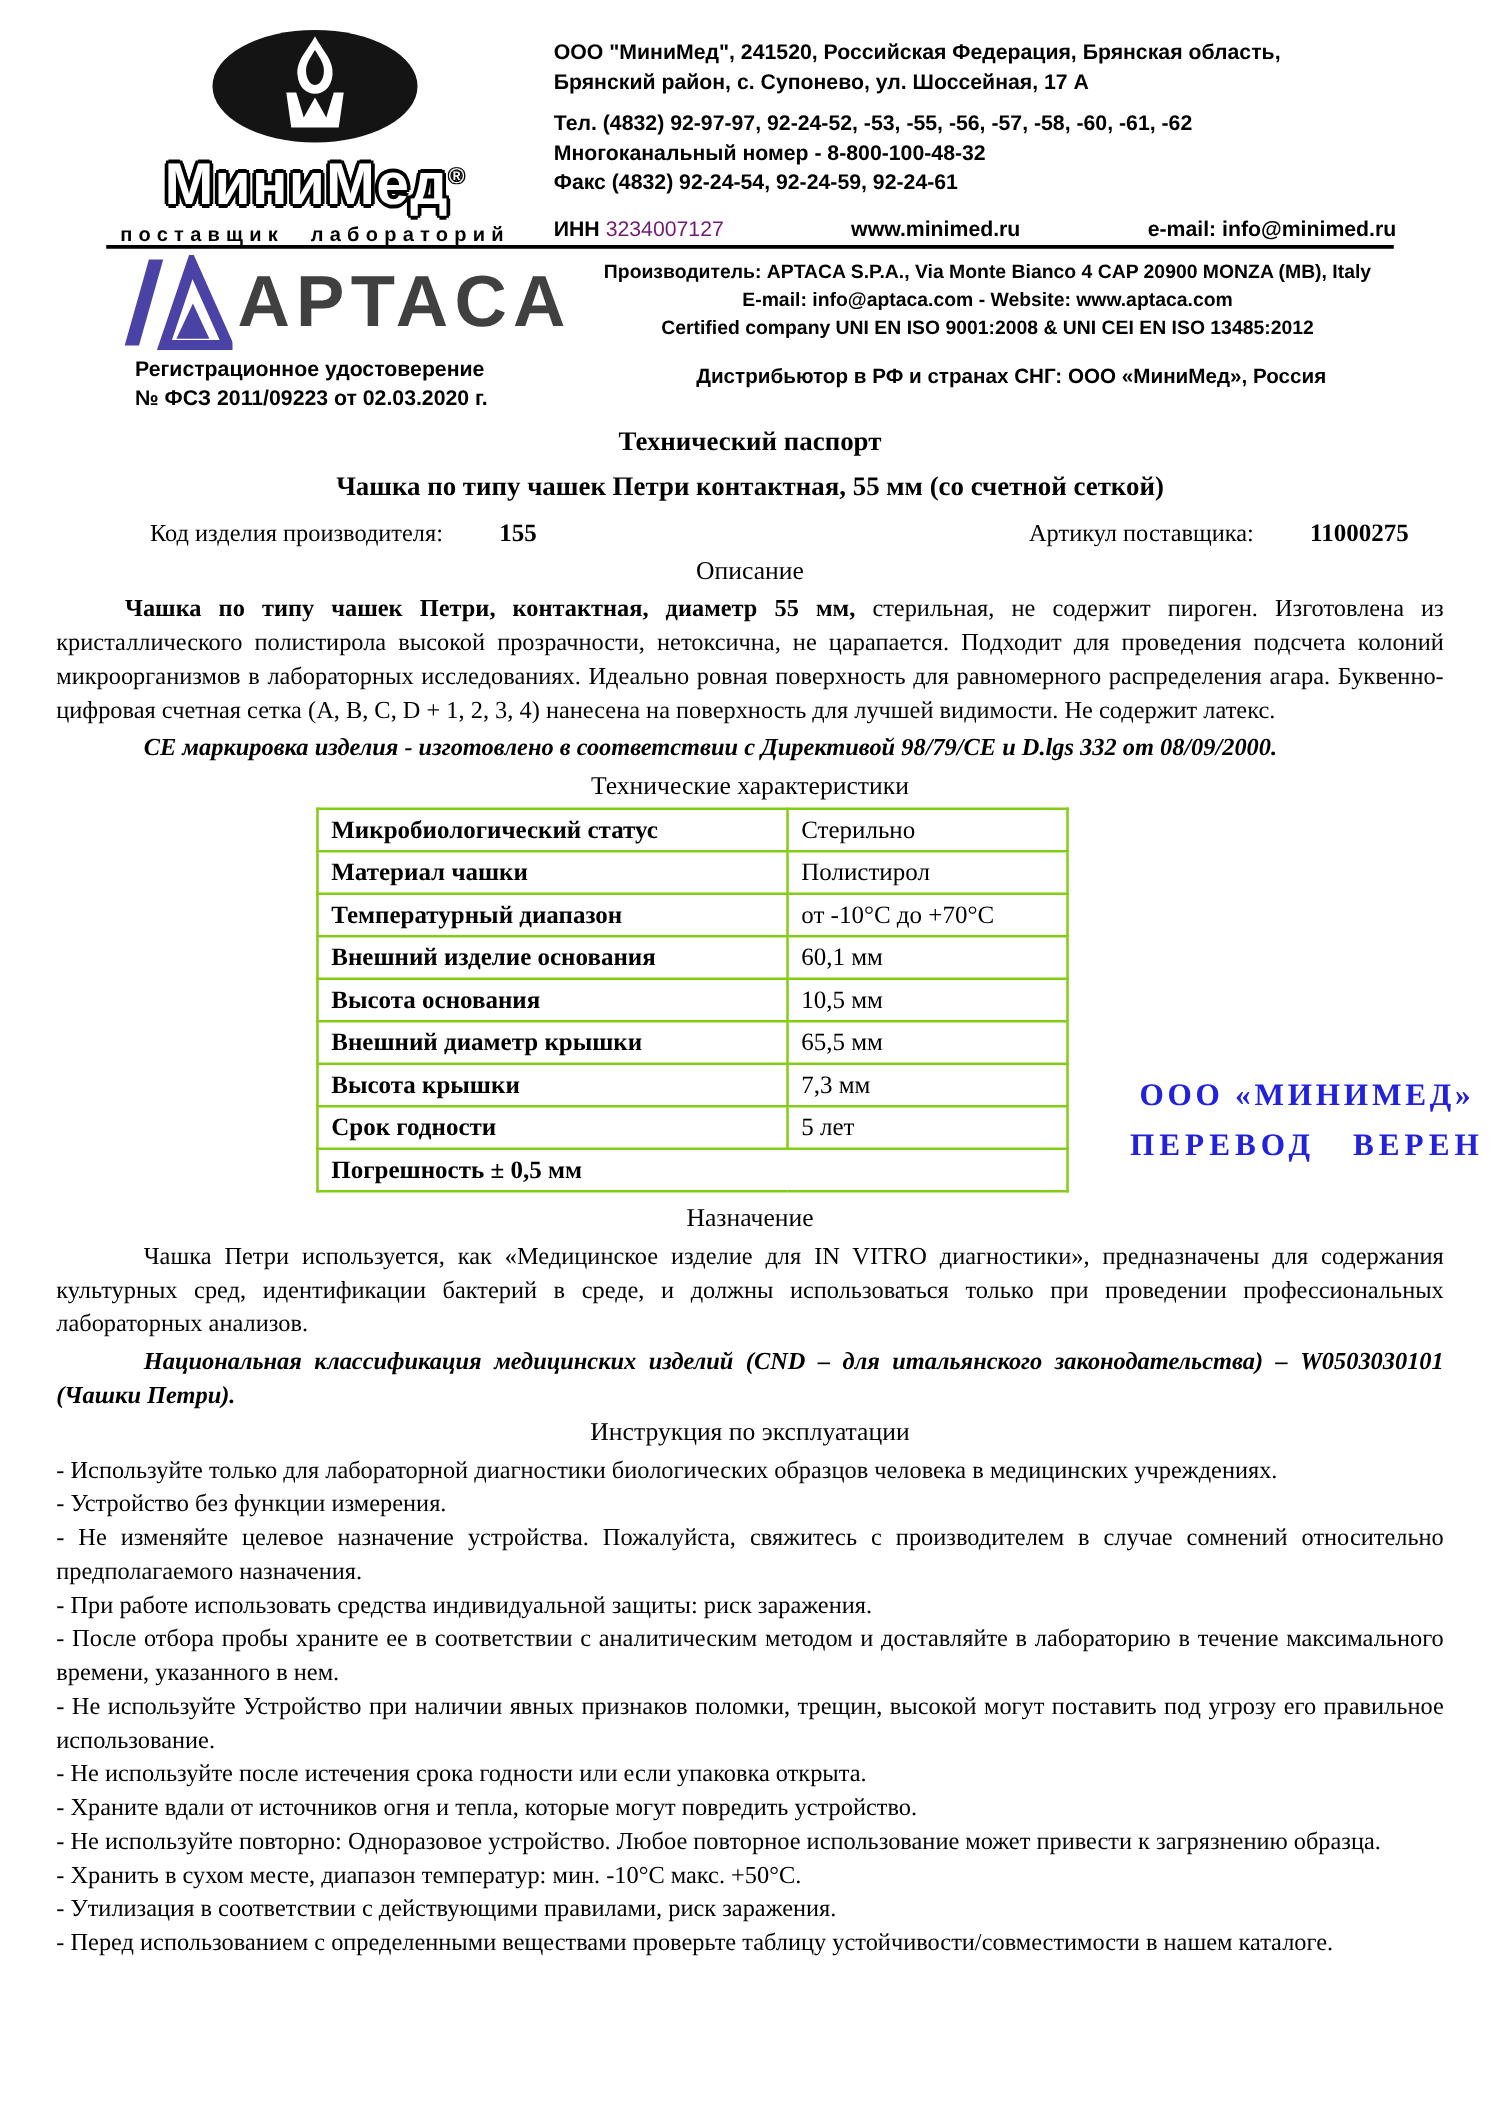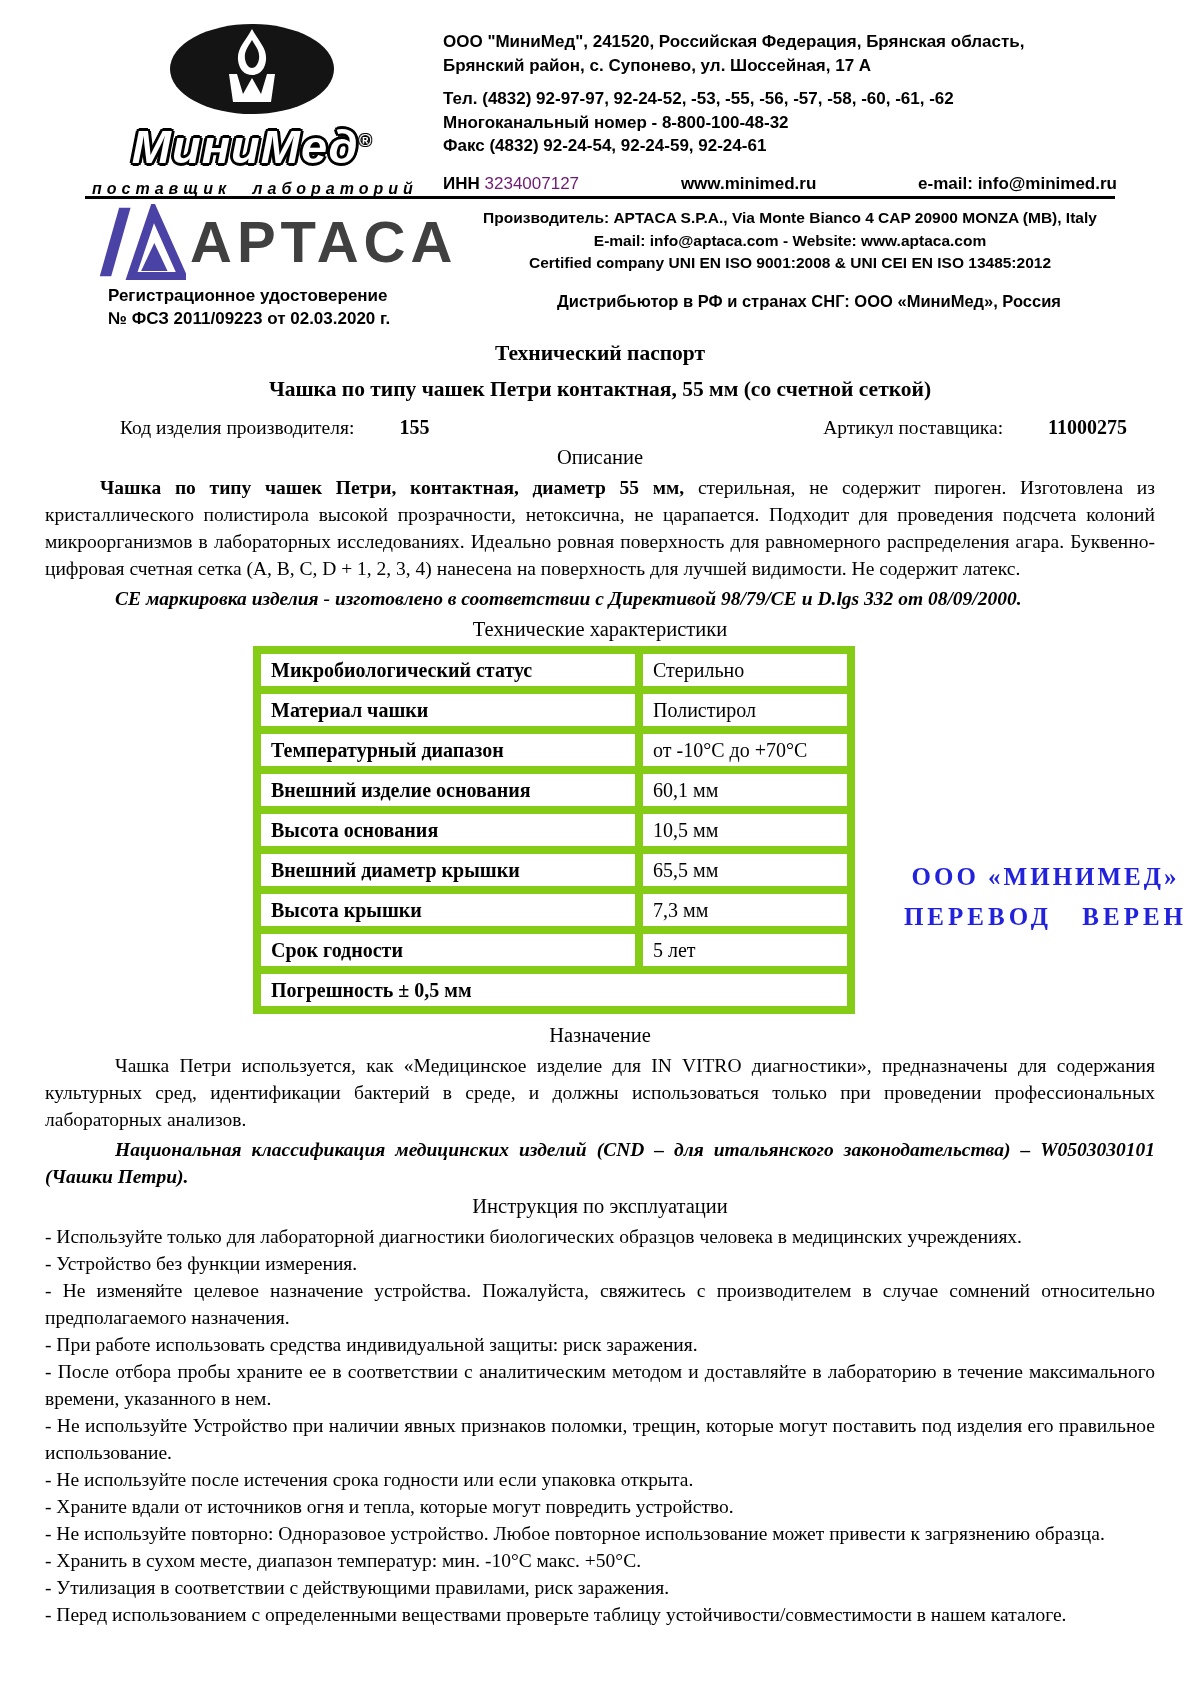--- a/index.html
+++ b/index.html
@@ -3,21 +3,21 @@
 <meta charset="utf-8">
 <style>
   html,body { margin:0; padding:0; background:#fff; }
   .page {
     position:relative; width:1200px; height:1697px; background:#fff;
     font-family:"Liberation Serif", serif; color:#000; overflow:hidden;
   }
 
   
   .logo-block { position:absolute; left:92px; top:22px; width:320px; text-align:center;
-                font-family:"Liberation Sans", sans-serif;font-style:italic; }
+                font-family:"Liberation Sans", sans-serif; }
   .logo-oval { display:block; margin:0 auto 2px auto; }
   .logo-brand {
     font-size:47px; font-weight:800; letter-spacing:1px; color:#fff; white-space:nowrap;
     text-shadow:-2px -2px 0 #000, 2px -2px 0 #000, -2px 2px 0 #000, 2px 2px 0 #000,
                 -3px 0 0 #000, 3px 0 0 #000, 0 -3px 0 #000, 0 3px 0 #000;
   }
   .logo-brand .reg { font-size:17px; vertical-align:super;
     text-shadow:-1px -1px 0 #000, 1px -1px 0 #000, -1px 1px 0 #000, 1px 1px 0 #000; }
   .logo-tagline { margin-top:6px; font-size:16px; font-weight:bold; letter-spacing:5px;
                   word-spacing:12px; white-space:nowrap; }
@@ -51,21 +51,21 @@
   .code-value { font-weight:bold; font-size:20px; margin-left:45px; }
   .sect-heading { text-align:center; font-size:20.5px; font-weight:normal; margin:0 0 3px 0; }
   .para { text-align:justify; margin:0 0 3px 0; }
   .indent55 { text-indent:55px; }
   .indent70 { text-indent:70px; }
   .bolditalic { font-weight:bold; font-style:italic; }
   .ce-line { font-weight:bold; font-style:italic; text-indent:70px; margin:2px 0 4px 0; }
 
   .specs-table { border-collapse:collapse; margin:3px 0 4px 208px; width:602px;
                  font-size:20px; }
-  .specs-table td { border:8px solid #84cc16; padding:3px 12px 3px 10px; line-height:26px;font-family:Liberation Serif, serif; }
+  .specs-table td { border:2px solid #84cc16; padding:3px 12px 3px 10px; line-height:26px;font-family:Liberation Serif, serif; }
   .specs-table td.lbl { width:352px; font-weight:bold; }
   .specs-table td.val { font-weight:normal; }
 
   .stamp { position:absolute; left:888px; top:864px; width:315px; text-align:center;
            font-weight:bold; line-height:26px; }
   .stamp-line1 { font-size:25px; letter-spacing:3px; white-space:nowrap; }
   .stamp-line2 { font-size:25px; letter-spacing:4px; word-spacing:20px; margin-top:14px; white-space:nowrap; }
 
   .purpose-heading { margin-top:8px; }
   .instr-list { margin:0; }
@@ -183,21 +183,21 @@
     <p class="para indent70">Чашка Петри используется, как «Медицинское изделие для IN VITRO диагностики», предназначены для содержания культурных сред, идентификации бактерий в среде, и должны использоваться только при проведении профессиональных лабораторных анализов.</p>
     <p class="para indent70 bolditalic">Национальная классификация медицинских изделий (CND – для итальянского законодательства) – W0503030101 (Чашки Петри).</p>
 
     <div class="sect-heading">Инструкция по эксплуатации</div>
     <div class="instr-list">
       <p class="li">- Используйте только для лабораторной диагностики биологических образцов человека в медицинских учреждениях.</p>
       <p class="li">- Устройство без функции измерения.</p>
       <p class="li">- Не изменяйте целевое назначение устройства. Пожалуйста, свяжитесь с производителем в случае сомнений относительно предполагаемого назначения.</p>
       <p class="li">- При работе использовать средства индивидуальной защиты: риск заражения.</p>
       <p class="li">- После отбора пробы храните ее в соответствии с аналитическим методом и доставляйте в лабораторию в течение максимального времени, указанного в нем.</p>
-      <p class="li">- Не используйте Устройство при наличии явных признаков поломки, трещин, которые могут поставить под изделия его правильное использование.</p>
+      <p class="li">- Не используйте Устройство при наличии явных признаков поломки, трещин, высокой могут поставить под угрозу его правильное использование.</p>
       <p class="li">- Не используйте после истечения срока годности или если упаковка открыта.</p>
       <p class="li">- Храните вдали от источников огня и тепла, которые могут повредить устройство.</p>
       <p class="li">- Не используйте повторно: Одноразовое устройство. Любое повторное использование может привести к загрязнению образца.</p>
       <p class="li">- Хранить в сухом месте, диапазон температур: мин. -10°С макс. +50°С.</p>
       <p class="li">- Утилизация в соответствии с действующими правилами, риск заражения.</p>
       <p class="li">- Перед использованием с определенными веществами проверьте таблицу устойчивости/совместимости в нашем каталоге.</p>
     </div>
   </div>
 
   <div class="stamp" style="color: rgb(34, 34, 221);">

